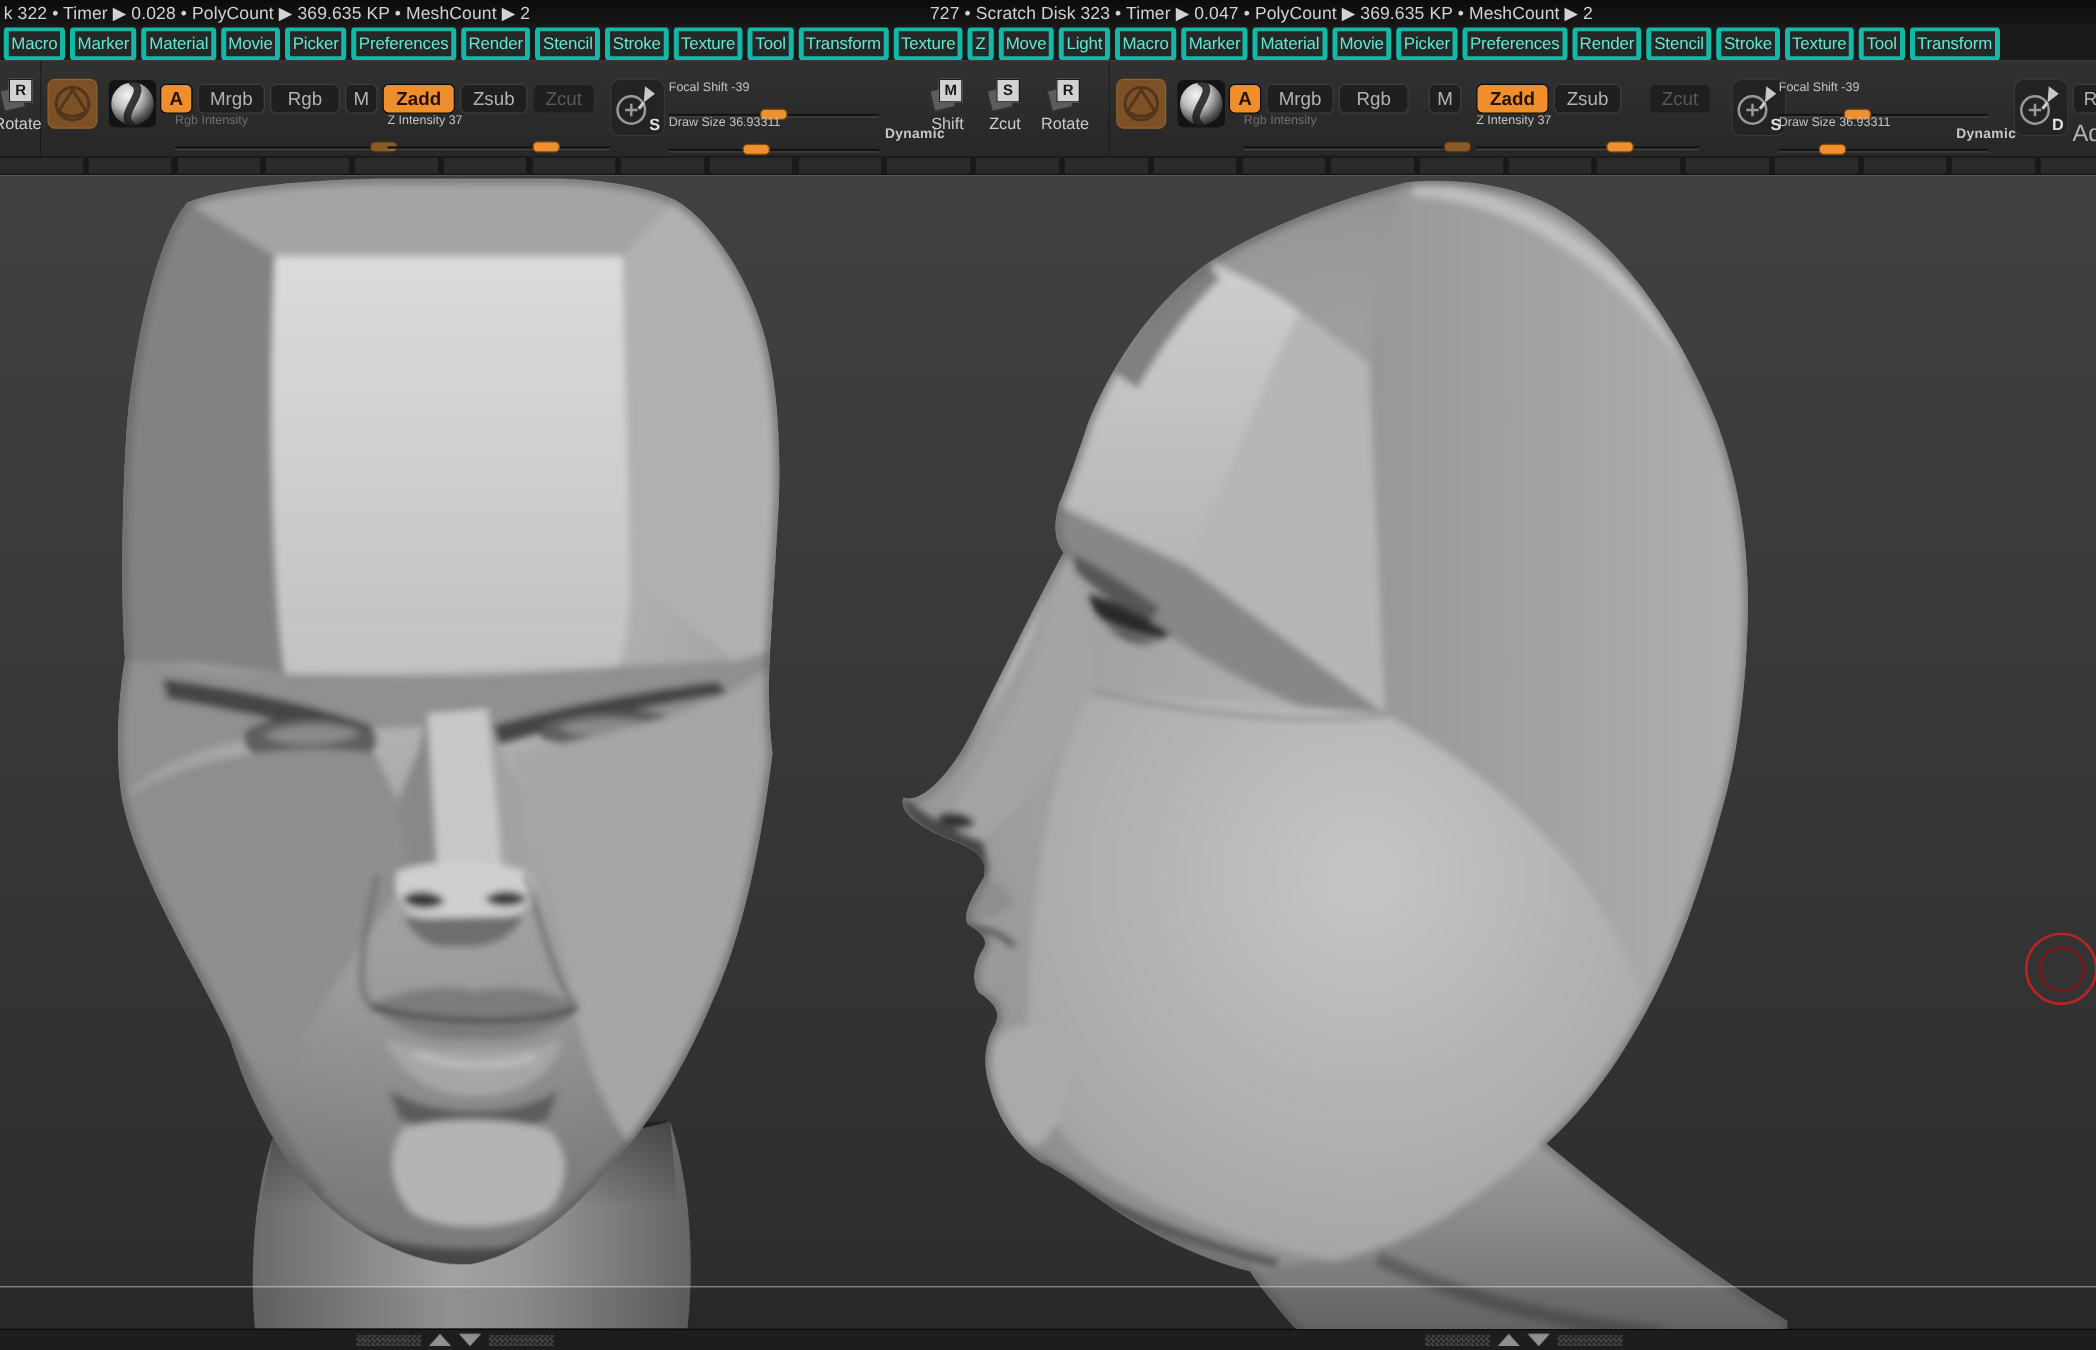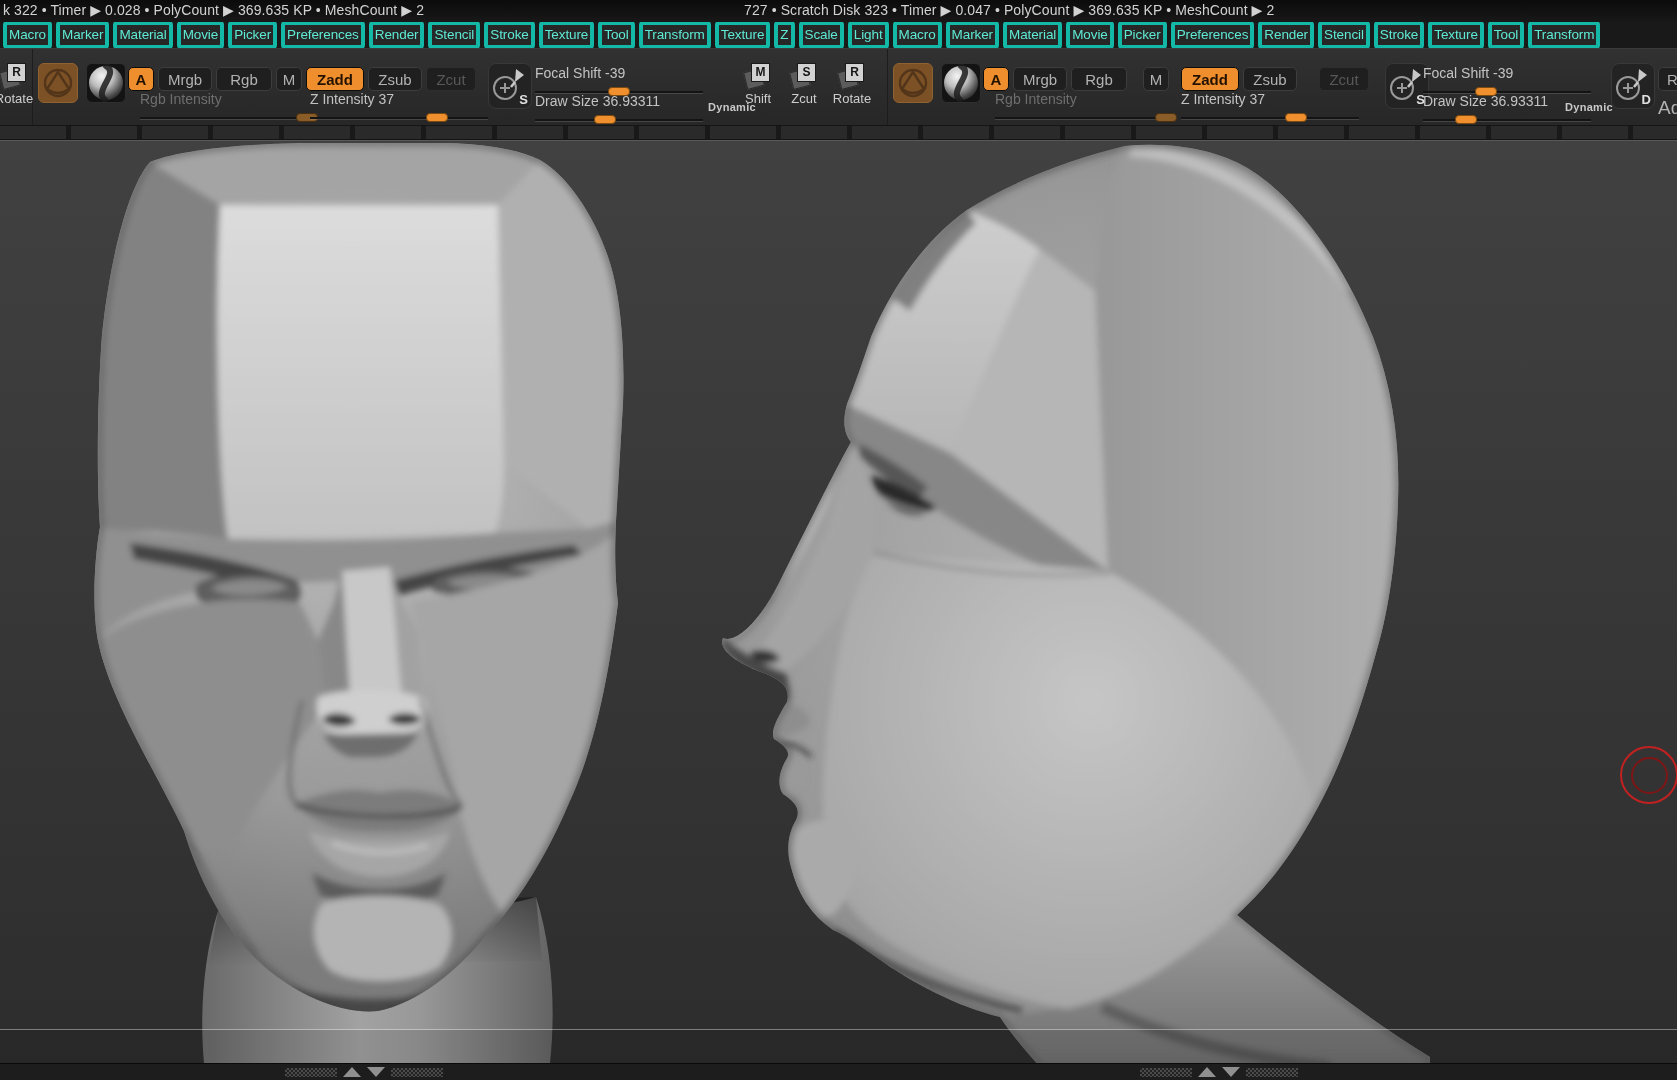--- a/index.html
+++ b/index.html
@@ -21,21 +21,21 @@
     background:linear-gradient(#313131,#272727);border-top:1px solid #3a3a3a;box-sizing:border-box;}
   .seam{position:absolute;top:0;width:1px;height:77px;background:#1d1d1d;}
   .shelf{position:absolute;top:0;height:77px;}
   .tile{position:absolute;width:40px;height:40px;border-radius:6px;}
   .brush-tile{background:#7d5126;border:1px solid #8f6232;box-sizing:border-box;}
   .sphere-tile{background:#131313;border:1px solid #2e2e2e;box-sizing:border-box;}
   .shelf-btn{position:absolute;height:24px;line-height:24px;text-align:center;font-size:15px;
     color:#b2b2b2;background:#1f1f1f;border:1px solid #3d3d3d;border-radius:5px;box-sizing:border-box;}
   .shelf-btn.active{background:#ef8e2c;color:#241200;border-color:#0c0c0c;font-weight:bold;}
   .shelf-btn.dim{color:#585858;border-color:#2e2e2e;}
-  .sl-label{position:absolute;font-size:14px;color:#c3c3c3;white-space:nowrap;}
+  .sl-label{position:absolute;font-size:10px;color:#c3c3c3;white-space:nowrap;}
   .sl-label.dim{color:#6e6e6e;}
   .track{position:absolute;height:2px;background:#141414;box-shadow:0 1px 0 rgba(255,255,255,.14);}
   .handle{position:absolute;width:22px;height:9px;border-radius:4px;background:#f08f2d;
     border:1px solid #7a4a10;box-sizing:border-box;}
   .handle.dim{background:#8a5c28;border-color:#4a3010;}
   .dynamic{position:absolute;font-size:11px;font-weight:bold;color:#c9c9c9;letter-spacing:.3px;}
   .stroke-tile{position:absolute;width:44px;height:46px;background:#232323;border:1px solid #383838;
     border-radius:8px;box-sizing:border-box;}
   .stroke-badge{position:absolute;right:3px;bottom:1px;font-size:13px;font-weight:bold;color:#e0e0e0;}
   .msr{position:absolute;width:44px;text-align:center;}
@@ -92,21 +92,21 @@
     <div class="menu-btn">Picker</div>
     <div class="menu-btn">Preferences</div>
     <div class="menu-btn">Render</div>
     <div class="menu-btn">Stencil</div>
     <div class="menu-btn">Stroke</div>
     <div class="menu-btn">Texture</div>
     <div class="menu-btn">Tool</div>
     <div class="menu-btn">Transform</div>
     <div class="menu-btn">Texture</div>
     <div class="menu-btn">Z</div>
-    <div class="menu-btn">Scale</div>
+    <div class="menu-btn">Move</div>
     <div class="menu-btn">Light</div>
     <div class="menu-btn">Macro</div>
     <div class="menu-btn">Marker</div>
     <div class="menu-btn">Material</div>
     <div class="menu-btn">Movie</div>
     <div class="menu-btn">Picker</div>
     <div class="menu-btn">Preferences</div>
     <div class="menu-btn">Render</div>
     <div class="menu-btn">Stencil</div>
     <div class="menu-btn">Stroke</div>

